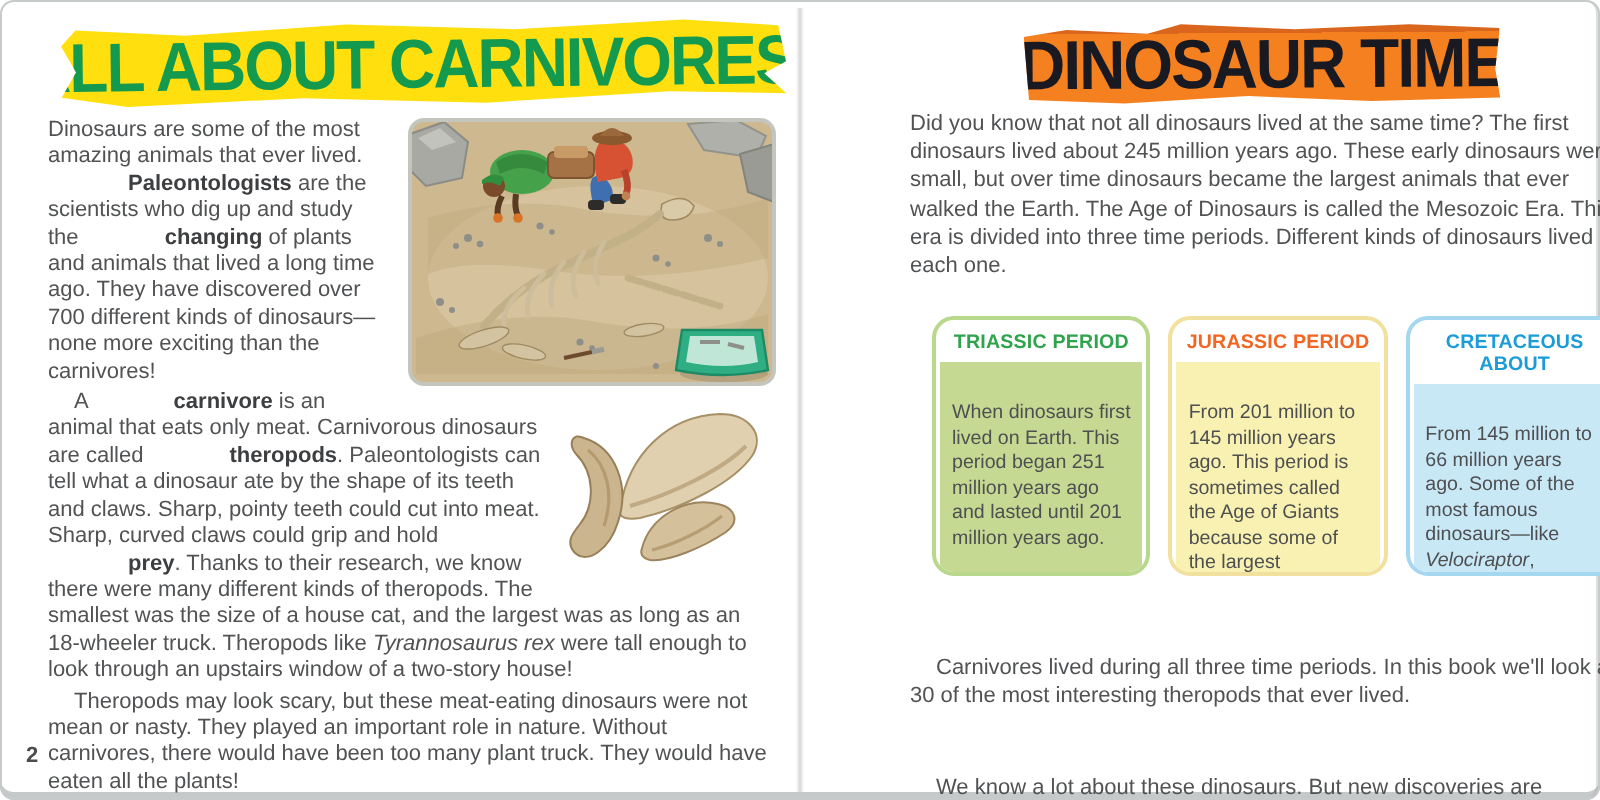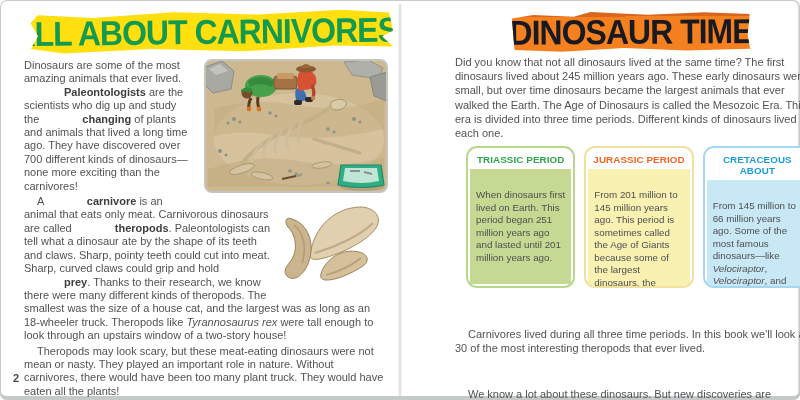--- a/index.html
+++ b/index.html
@@ -48,21 +48,21 @@
   figure{margin:0;padding:0;}
   .dig-photo svg,.claws svg{display:block;width:100%;height:100%;}
 
   .right-intro{position:absolute;left:31px;top:55px;width:359px;}
   .right-intro .para{line-height:14.2px;}
   .right-closing{position:absolute;left:31px;top:295px;width:359px;}
   .right-closing .para{line-height:14.2px;margin-top:32px;}
 
   
   .period-row{position:absolute;left:42px;top:146px;width:346px;height:142px;display:flex;gap:9px;}
-  .period-box{flex:1;border-radius:11px;background:#fff;border:2px solid #ddd;padding:2px;display:flex;flex-direction:column;overflow:hidden;}
+  .period-box{flex:1;border-radius:11px;background:#fff;border:2px solid #ddd;padding:2px;display:flex;flex-direction:column;overflow:hidden;margin-top:12px;}
   .period-title{flex:0 0 auto;text-align:center;font-weight:bold;font-size:9.8px;letter-spacing:.1px;padding:4px 0 4px 0;}
   .period-body{flex:1;border-radius:0;padding:20px 6px;font-size:9.8px;line-height:12.5px;color:#4e4f51;}
   .period-body .b{font-weight:bold;color:#3d3e40;}
   .period-body .i{font-style:italic;}
   .period-box.triassic{border-color:var(--triassic_border,#b8d88c);}
   .period-box.triassic .period-title{color:var(--triassic_accent,#2fa44c);}
   .period-box.triassic .period-body{background:var(--triassic_bg,#c6d993);}
   .period-box.jurassic{border-color:var(--jurassic_border,#f2e09e);}
   .period-box.jurassic .period-title{color:var(--jurassic_accent,#f26522);}
   .period-box.jurassic .period-body{background:var(--jurassic_bg,#f8f1b2);}

